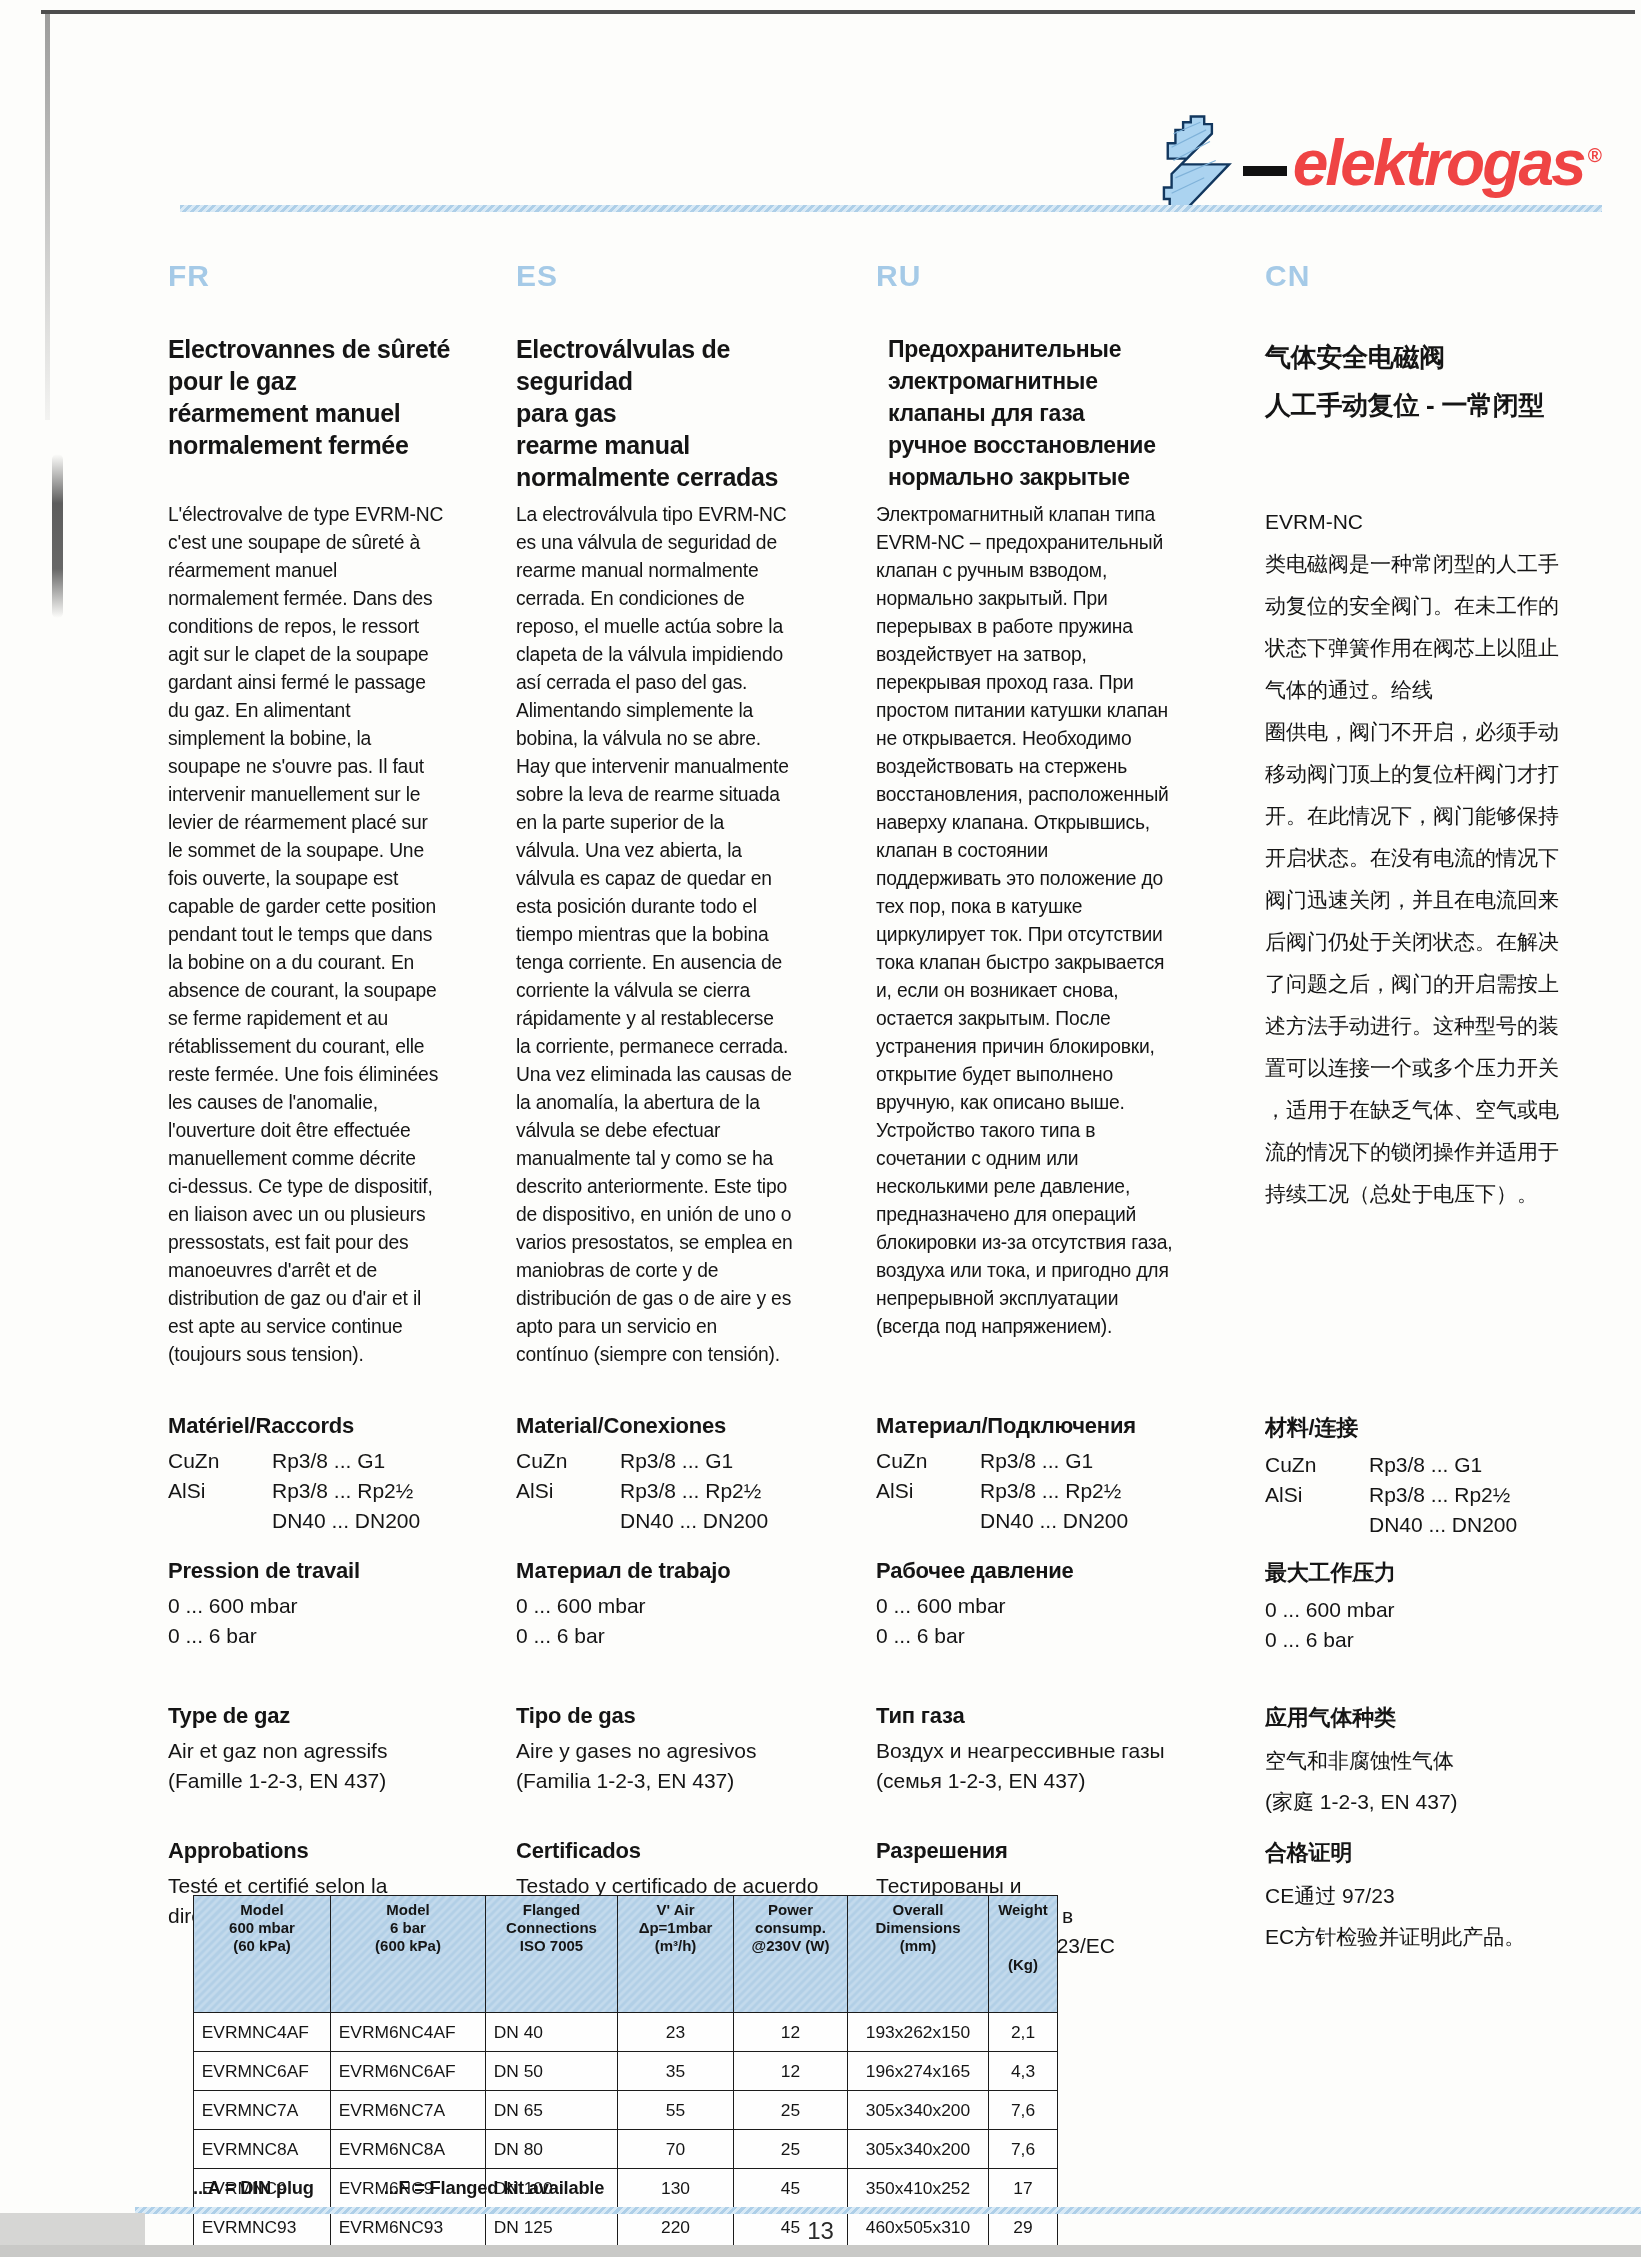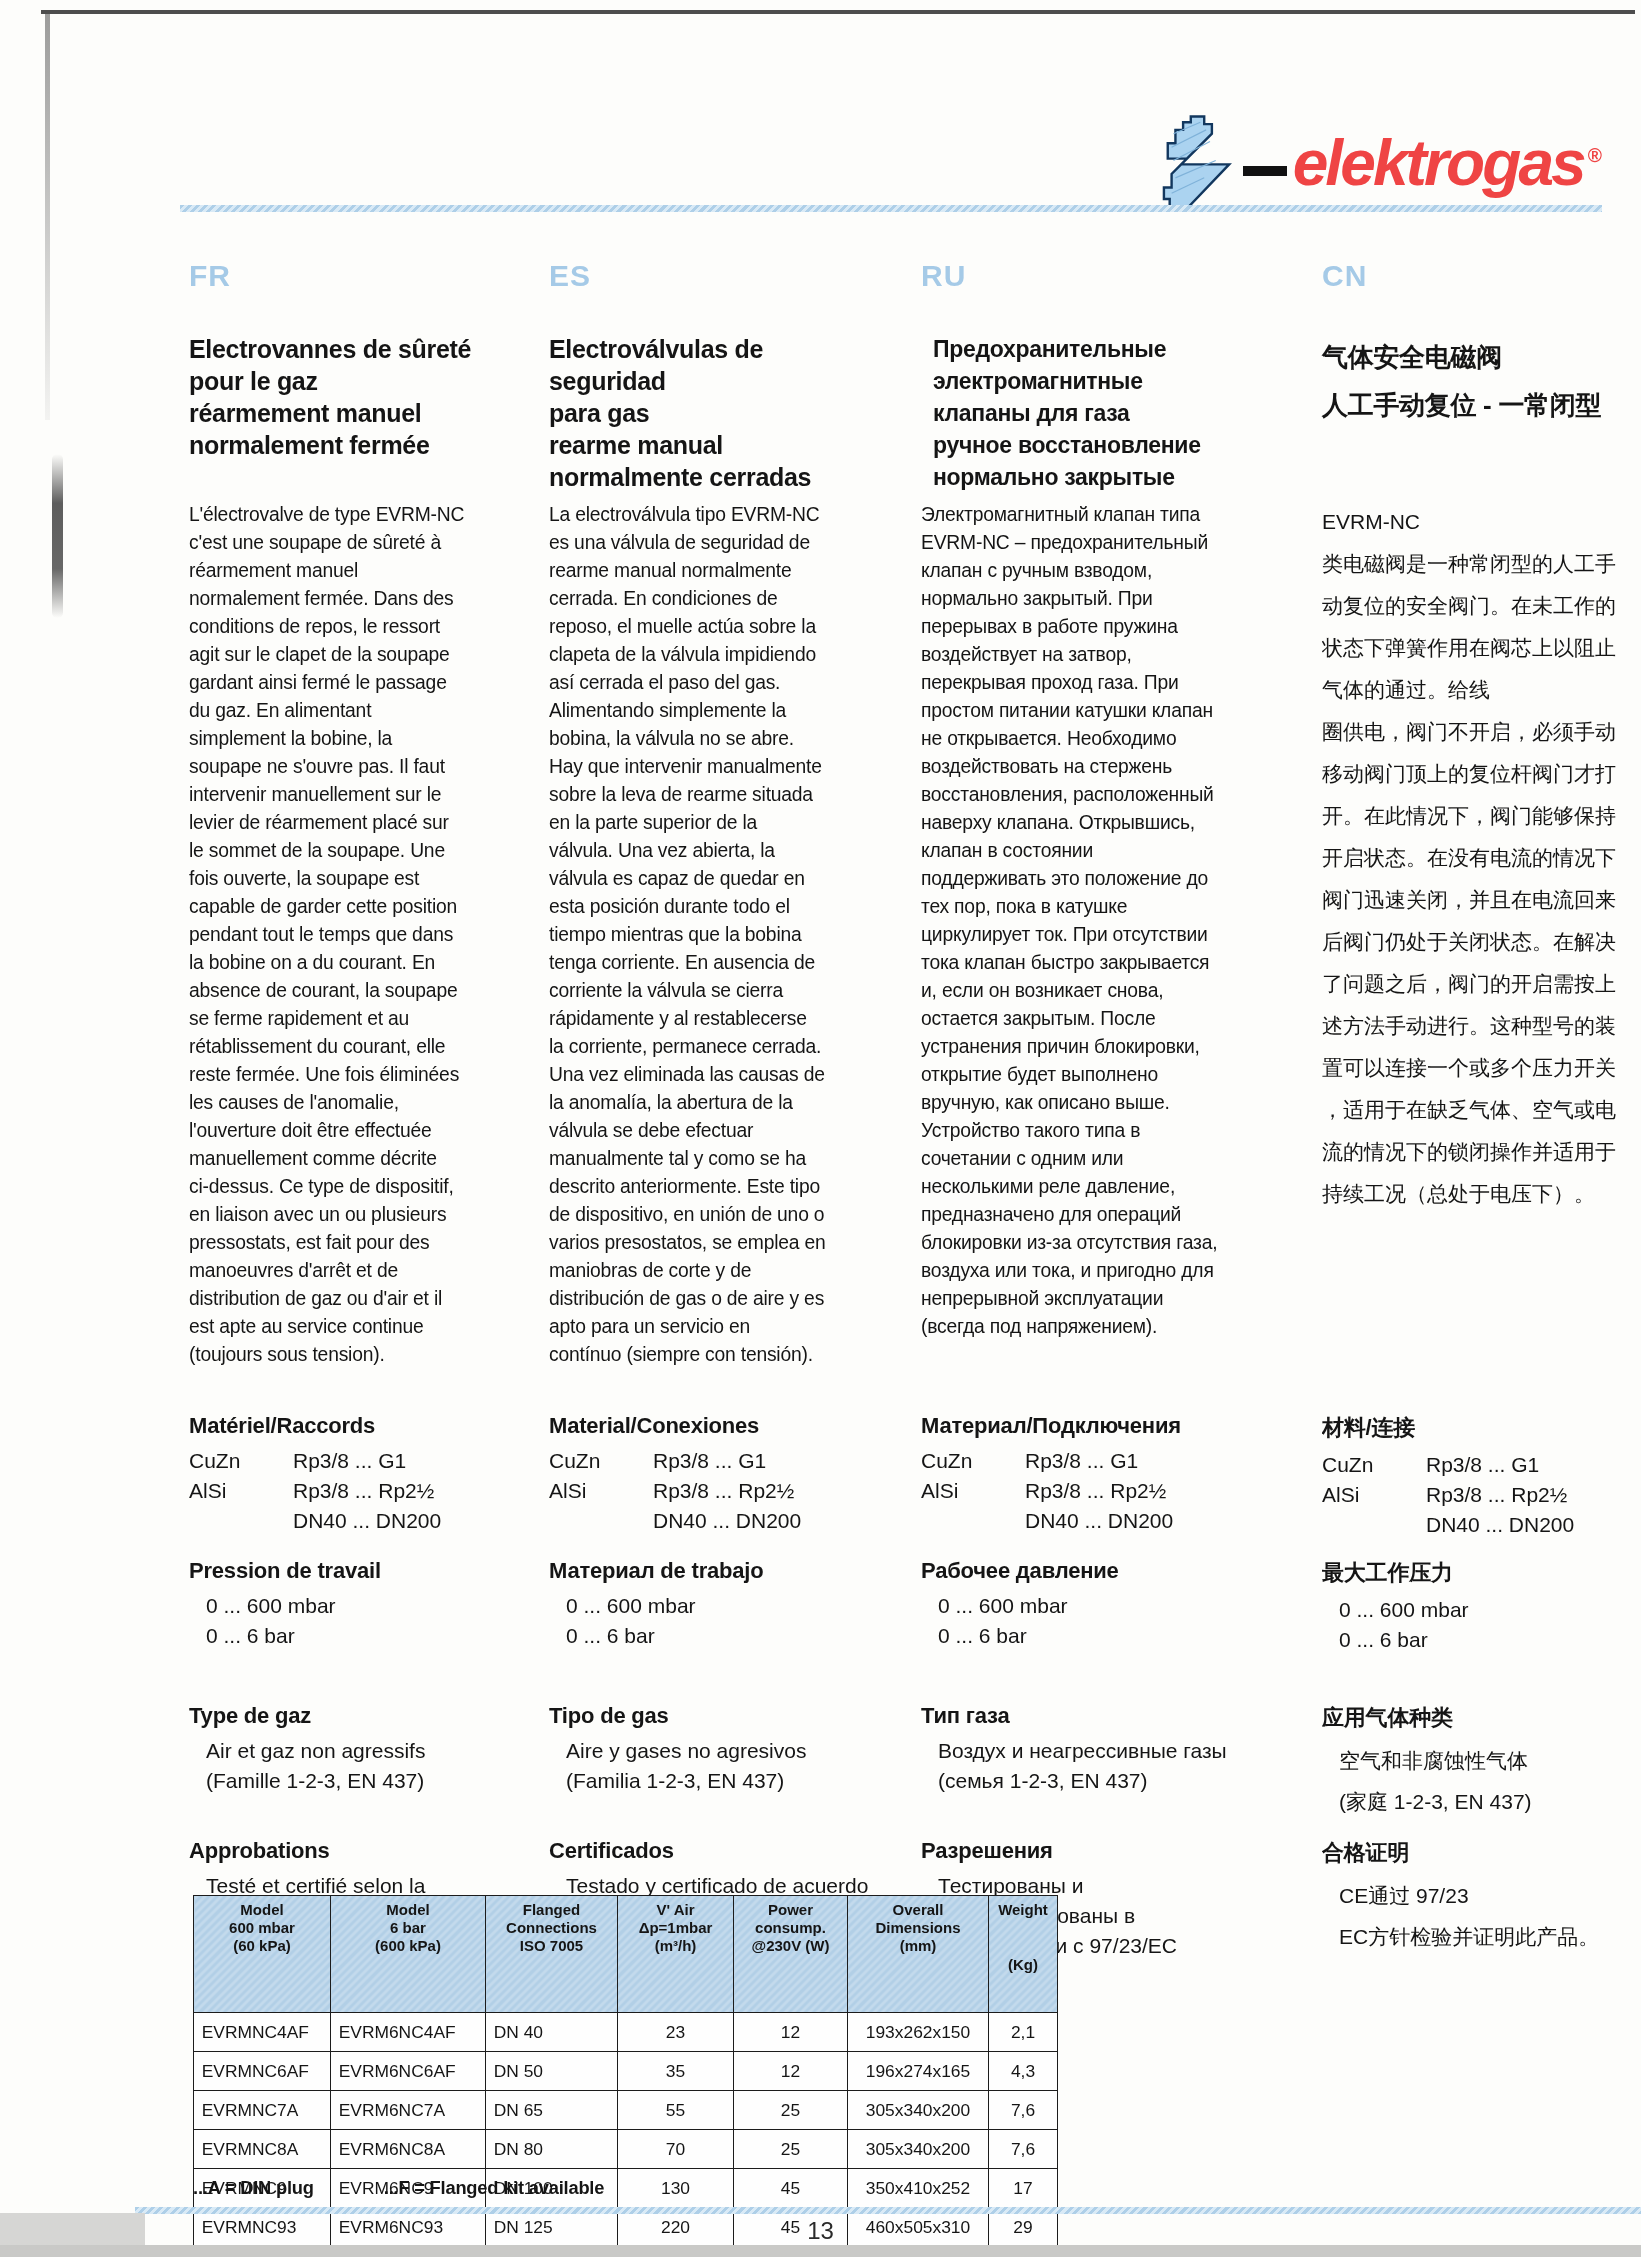--- a/index.html
+++ b/index.html
@@ -22,38 +22,38 @@
   .logo-wrap { position:absolute; top:114px; right:42px; display:flex; align-items:center; }
   .logo-dash { width:44px; height:10.6px; background:#111; margin-right:5.8px; margin-top:17.4px; }
   .logo-text { font-size:64px; font-weight:bold; font-style:italic; letter-spacing:-2.9px; color:#ef4444; line-height:1; }
   .logo-reg { font-size:19.3px; font-weight:bold; vertical-align:super; margin-left:3.9px; font-style:normal; }
   .rule-blue { position:absolute; height:6.8px;
     background:repeating-linear-gradient(135deg,#aecfe8 0 2.9px,#d9eaf6 2.9px 5.8px); }
   .rule-top { left:180px; right:39px; top:205px; }
   .rule-bottom { left:135px; right:0px; top:2207px; }
 
   
-  .cols { position:absolute; left:189px; top:259px; display:grid;
-    grid-template-columns:309px 321px 350px 317px; column-gap:51px; }
+  .cols { position:absolute; left:168px; top:259px; display:grid;
+    grid-template-columns:309px 321px 350px 317px; column-gap:39px; }
   .lang-code { font-size:30px; font-weight:bold; color:#a5cae7; letter-spacing:1px; height:39px; margin-bottom:35px; }
   .col-title { font-weight:bold; font-size:25px; line-height:32px; white-space:pre-line; letter-spacing:-0.3px; min-height:168px; }
   .col-title.ru { font-size:23px;margin-left:12px; }
   .col-title.cn { font-size:26px; line-height:48px; }
   .col-body { font-size:19.3px; line-height:28px; white-space:pre-line; letter-spacing:-0.2px; height:912px; overflow:hidden; }
   .col-body.cn { font-size:21px; line-height:42px; letter-spacing:0; }
 
   .sec { overflow:hidden; }
   .sec-material { height:145px; }
   .sec-pressure { height:145px; }
   .sec-gas { height:135px; }
   .sec h4 { font-size:22px; font-weight:bold; margin-bottom:6.8px; letter-spacing:-0.2px; }
   .spec-grid { display:flex; }
   .spec-labels { width:104px; font-size:21px; line-height:30px; white-space:pre-line; }
   .spec-values { font-size:21px; line-height:30px; white-space:pre-line; }
-  .spec-lines { font-size:21px; line-height:30px; white-space:pre-line;margin-left:17px; }
+  .spec-lines { font-size:21px; line-height:30px; white-space:pre-line; }
   .cn-wide .spec-lines { line-height:41px; font-size:21px; }
 
   
   .model-table { position:absolute; left:193px; top:1895px; border-collapse:collapse; table-layout:fixed; }
   .model-table th, .model-table td { border:1.9px solid #1c1c1c; }
   .model-table th {
     background:repeating-linear-gradient(135deg,#c3daec 0 2.9px,#b2cfe6 2.9px 5.8px);
     font-size:15px; font-weight:bold; line-height:18.3px; white-space:pre-line;
     text-align:center; vertical-align:top; padding:4.8px 1.9px; height:117px;
   }

